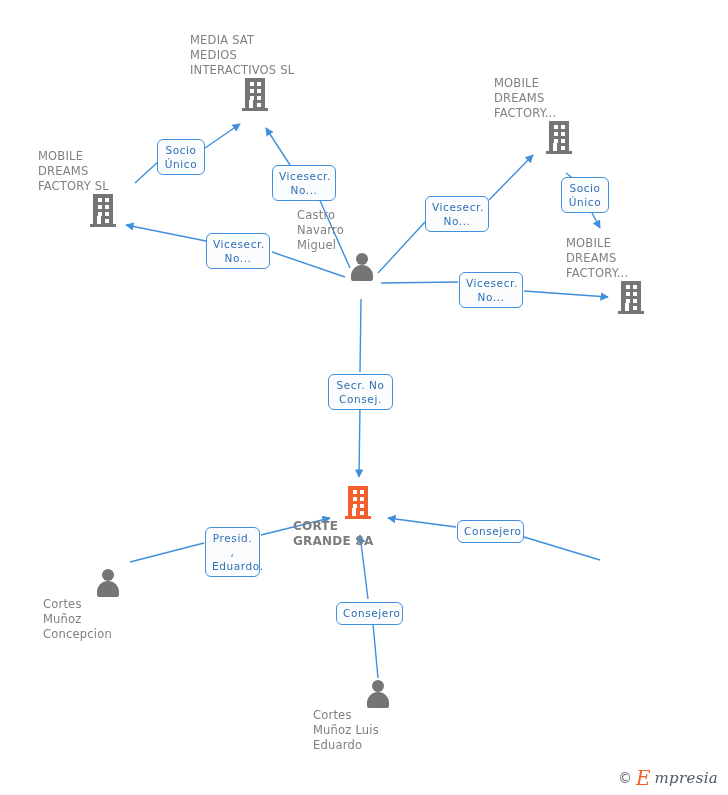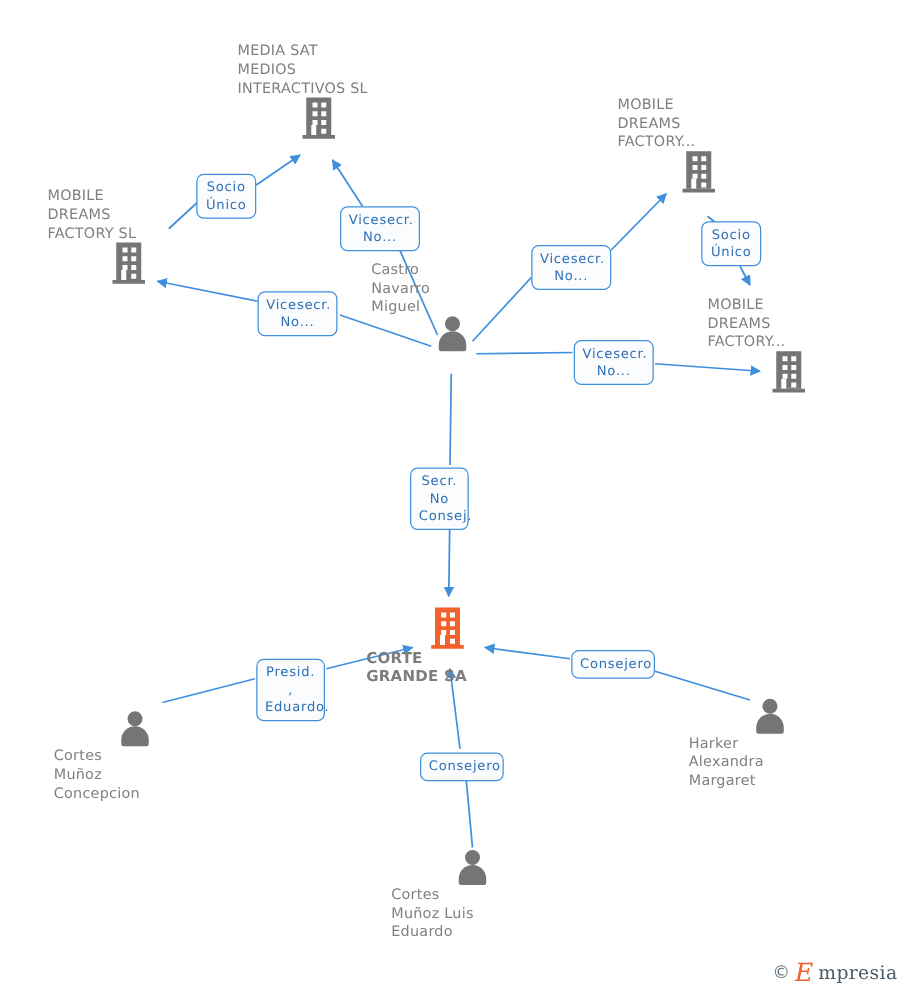--- a/index.html
+++ b/index.html
@@ -151,20 +151,21 @@
   #watermark .brand-e {
     color: #f4602c;
     font-family: "DejaVu Serif", serif;
     font-style: italic;
     font-size: 20px;
     line-height: 18px;
   }
   #watermark .brand-rest {
     color: #4a5a66;
     font-family: "DejaVu Serif", serif;
+    font-style: italic;
     font-size: 15px;
     letter-spacing: 0.3px;
   }
 </style>
 </head>
 <body>
 
 <div id="graph">
 
   <svg id="edges" viewBox="0 0 728 795" xmlns="http://www.w3.org/2000/svg">
@@ -309,29 +310,20 @@
   <div class="node" style="left:108px; top:569px;">
     <div class="glyph per">
       <div class="head"></div>
       <div class="torso"></div>
     </div>
     <div class="caption">Cortes
 Muñoz
 Concepcion</div>
   </div>
 
-  <div class="node" style="left:616px; top:559px;">
-    <div class="glyph per">
-      <div class="head"></div>
-      <div class="torso"></div>
-    </div>
-    <div class="caption">Harker
-Alexandra
-Margaret</div>
-  </div>
 
   <div class="node" style="left:378px; top:680px;">
     <div class="glyph per">
       <div class="head"></div>
       <div class="torso"></div>
     </div>
     <div class="caption">Cortes
 Muñoz Luis
 Eduardo</div>
   </div>
@@ -347,21 +339,21 @@
 
   <div class="chip" style="left:425px; top:196px; width:64px;">Vicesecr.
 No...</div>
 
   <div class="chip" style="left:561px; top:177px; width:48px;">Socio
 Único</div>
 
   <div class="chip" style="left:459px; top:272px; width:64px;">Vicesecr.
 No...</div>
 
-  <div class="chip" style="left:328px; top:374px; width:47px;">Secr.  No
+  <div class="chip" style="left:328px; top:374px; width:65px;">Secr.  No
 Consej.</div>
 
   <div class="chip" style="left:205px; top:527px; width:55px;">Presid. ,
 Eduardo.</div>
 
   <div class="chip" style="left:457px; top:520px; width:67px; line-height:15px;">Consejero</div>
 
   <div class="chip" style="left:336px; top:602px; width:67px; line-height:15px;">Consejero</div>
 
   <div id="watermark">

